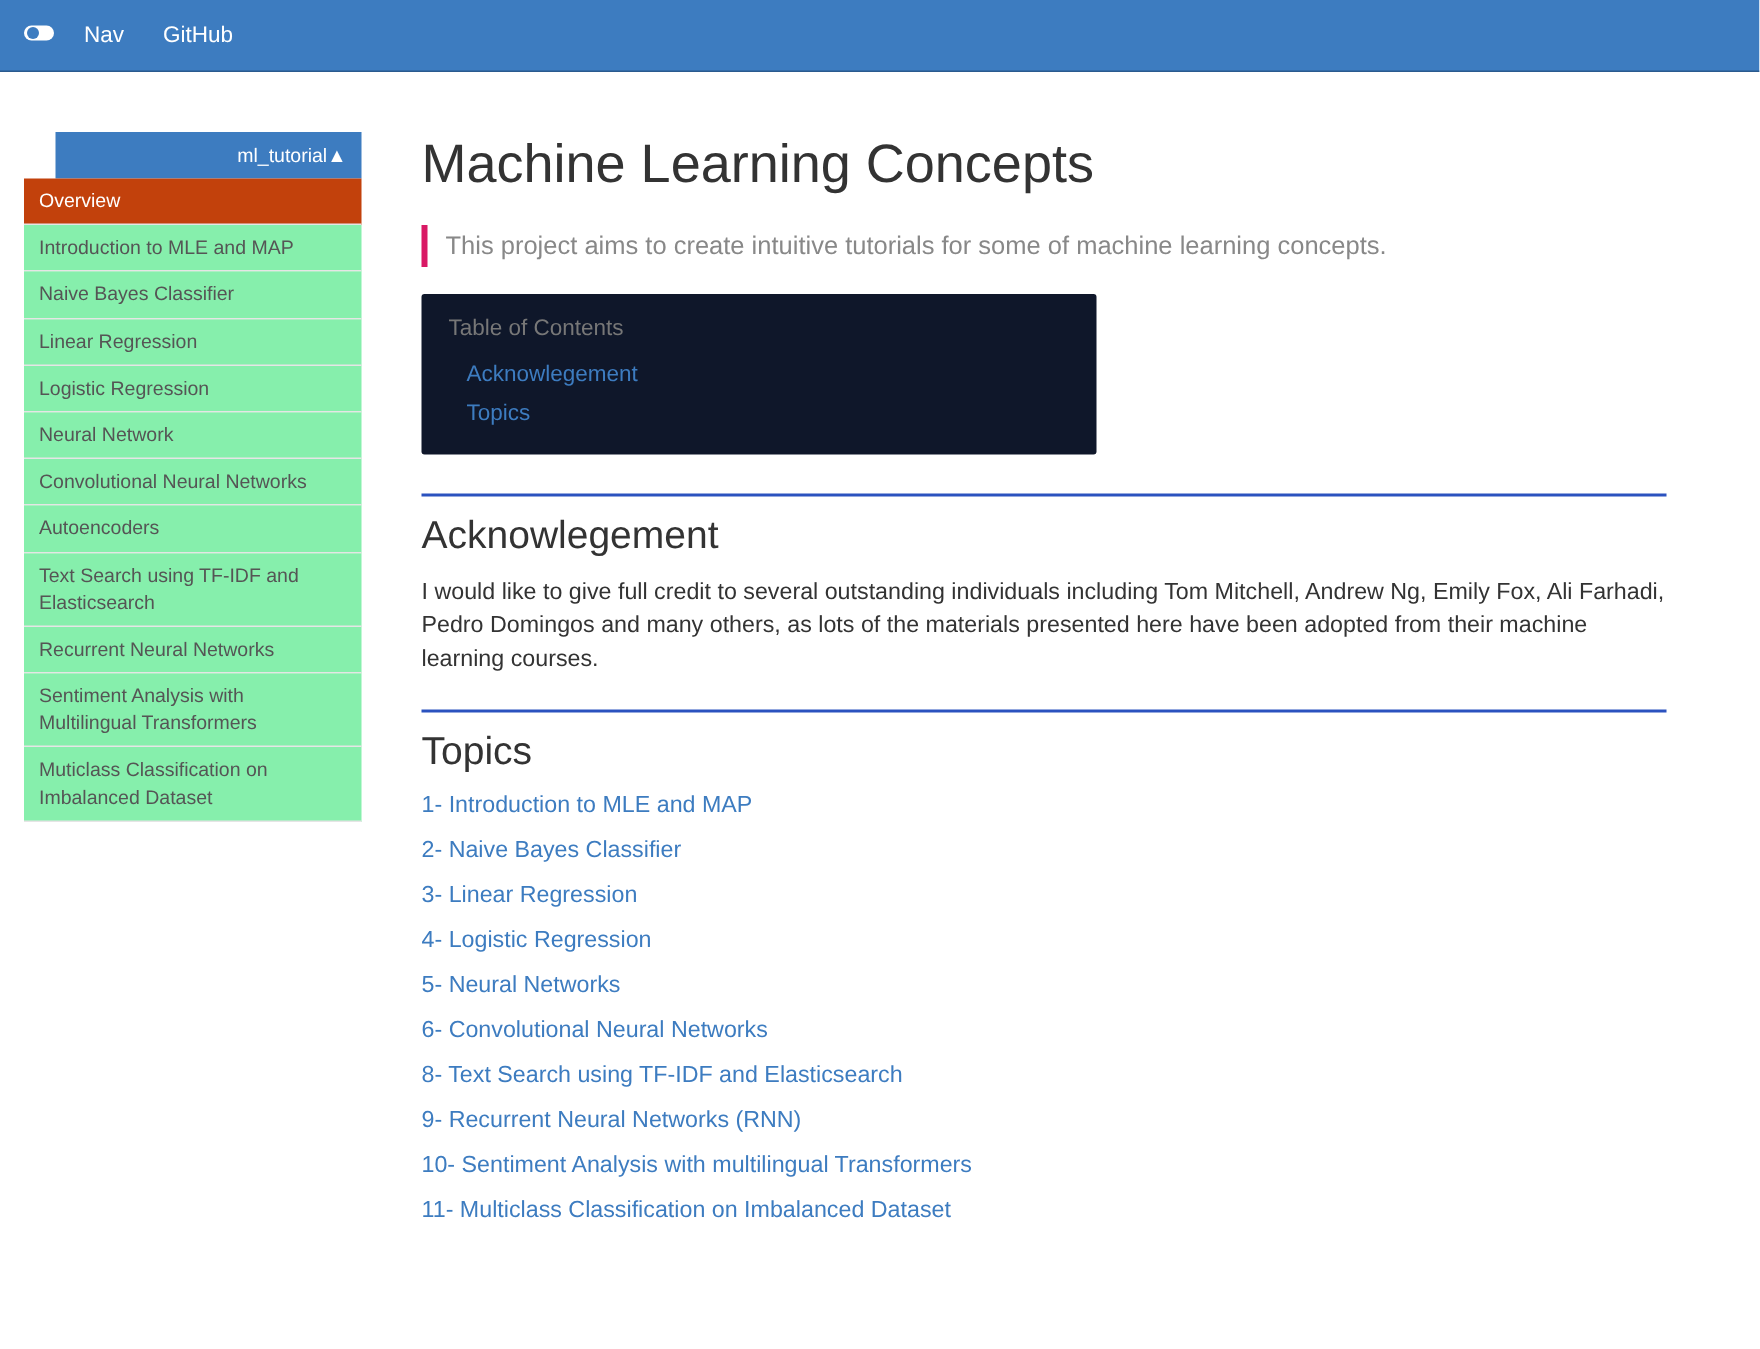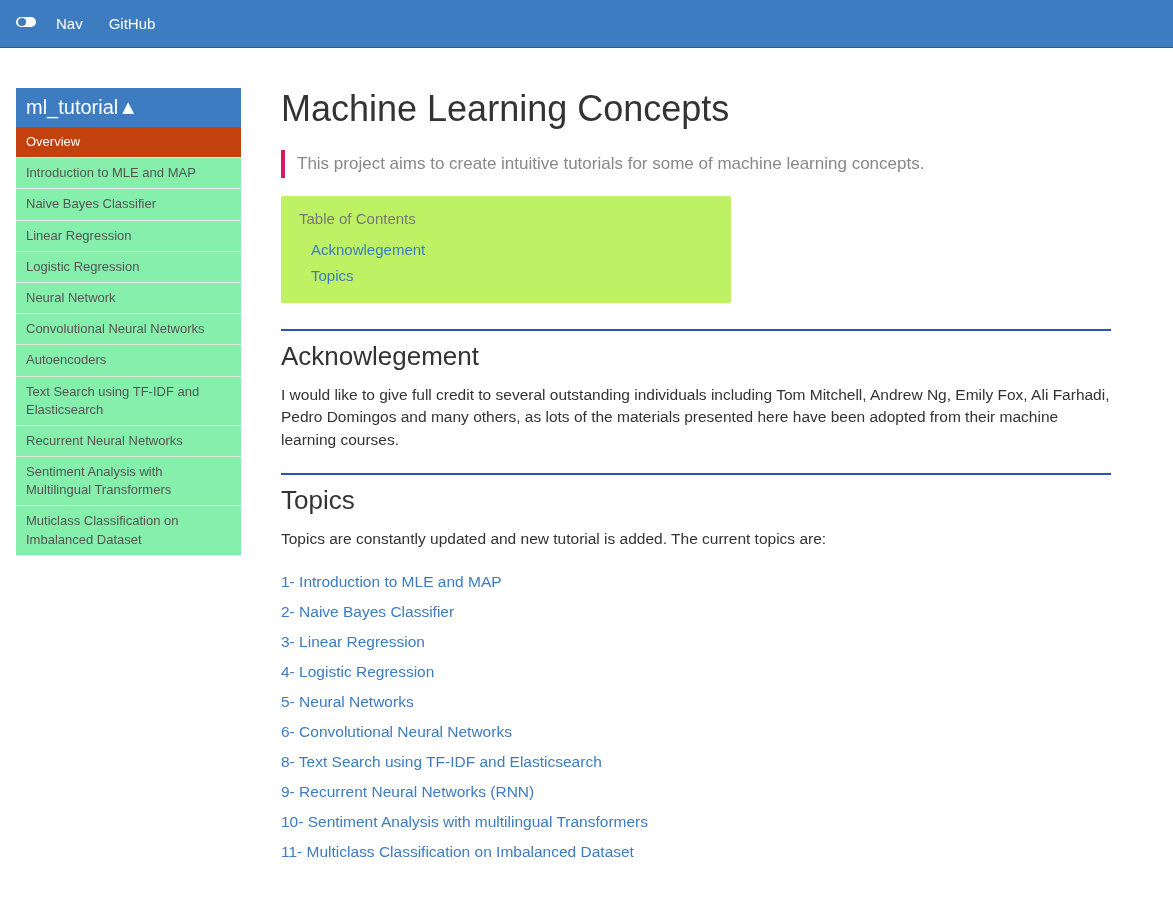--- a/index.html
+++ b/index.html
@@ -23,25 +23,26 @@
 .navbar-right { display: flex; align-items: center; gap: 26px; }
 .nav-link { color: #fff; font-size: 15px; cursor: pointer; display: flex; align-items: center; gap: 20px; }
 .toggle-icon { display:inline-block; }
 
 .container { display: flex; padding: 40px 16px 40px 16px; gap: 40px; }
 .sidebar { width: 225px; flex-shrink: 0; margin-top: 0; }
 .sidebar-header {
   background: #3d7cc0;
   color: #fff;
   padding: 8px 10px;
-  font-size: 20px;
+  font-size: 13px;
   display: flex;
-  justify-content: flex-start;
+  justify-content: flex-end;
   align-items: center;
   cursor: pointer;
+  margin-left: 21px;
 }
 .sidebar-list { list-style: none; }
 .sidebar-item {
   padding: 6px 10px;
   font-size: 13px;
   border-bottom: 1px solid #e5e5e5;
   background: #86efac;
   color: #555;
   cursor: pointer;
   line-height: 1.4;
@@ -53,21 +54,21 @@
 .main { flex: 1; max-width: 830px; }
 h1 { font-size: 36px; font-weight: 500; color: #333; margin-bottom: 20px; }
 .intro {
   border-left: 4px solid #d91965;
   padding: 4px 0 4px 12px;
   color: #888;
   font-size: 17px;
   margin-bottom: 18px;
 }
 .toc {
-  background: #bef264;
+  background: #0f172a;
   padding: 14px 18px;
   max-width: 450px;
   border-radius: 2px;
   margin-bottom: 26px;
 }
 .toc-title { color: #777; font-size: 15px; margin-bottom: 10px; }
 .toc-list { list-style: none; }
 .toc-item { padding: 4px 0 4px 12px; }
 .toc-item a { color: #3d7cc0; font-size: 15px; text-decoration: none; }
 .section-hr { border: none; border-top: 2px solid #2b52bf; margin-bottom: 10px; }
@@ -128,21 +129,20 @@
           <li class="toc-item"><a href="#">Topics</a></li>
         </ul>
     </div>
 
     <hr class="section-hr">
     <h2>Acknowlegement</h2>
     <p class="body-text">I would like to give full credit to several outstanding individuals including Tom Mitchell, Andrew Ng, Emily Fox, Ali Farhadi, Pedro Domingos and many others, as lots of the materials presented here have been adopted from their machine learning courses.</p>
 
     <hr class="section-hr">
     <h2>Topics</h2>
-    <p class="body-text">Topics are constantly updated and new tutorial is added. The current topics are:</p>
     <ul class="topic-list" id="topic-list">
         <li><a href="#">1- Introduction to MLE and MAP</a></li>
         <li><a href="#">2- Naive Bayes Classifier</a></li>
         <li><a href="#">3- Linear Regression</a></li>
         <li><a href="#">4- Logistic Regression</a></li>
         <li><a href="#">5- Neural Networks</a></li>
         <li><a href="#">6- Convolutional Neural Networks</a></li>
         <li><a href="#">8- Text Search using TF-IDF and Elasticsearch</a></li>
         <li><a href="#">9- Recurrent Neural Networks (RNN)</a></li>
         <li><a href="#">10- Sentiment Analysis with multilingual Transformers</a></li>

